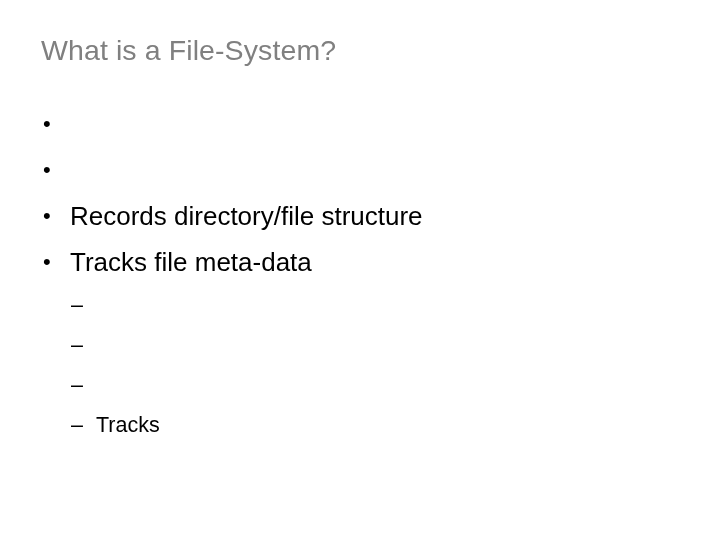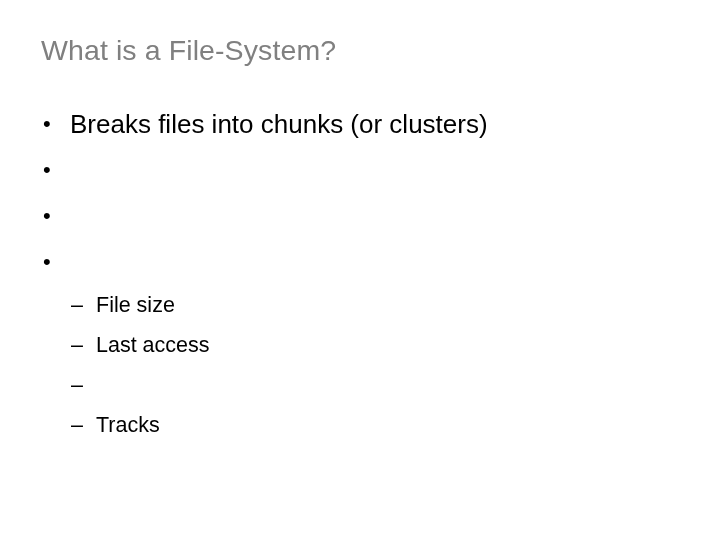--- a/index.html
+++ b/index.html
@@ -109,43 +109,42 @@
 
 <div class="slide">
 
   <div class="slide-title">What is a File-System?</div>
 
   <div class="body-block">
 
     <ul class="bullet-list">
       <li class="bullet-item">
         <span class="bullet-marker">•</span>
-        <span>Breaks files into chunks (or clusters)</span>
       </li>
       <li class="bullet-item">
         <span class="bullet-marker">•</span>
       </li>
       <li class="bullet-item">
         <span class="bullet-marker">•</span>
+        <span>Records directory/file structure</span>
       </li>
       <li class="bullet-item">
         <span class="bullet-marker">•</span>
+        <span>Tracks file meta-data</span>
       </li>
     </ul>
 
   </div>
 
   <ul class="sub-list">
     <li class="sub-item">
       <span class="sub-marker">–</span>
-      <span>File size</span>
     </li>
     <li class="sub-item">
       <span class="sub-marker">–</span>
-      <span>Last access</span>
     </li>
     <li class="sub-item">
       <span class="sub-marker">–</span>
     </li>
     <li class="sub-item">
       <span class="sub-marker">–</span>
       <span>Tracks</span>
     </li>
   </ul>
 

